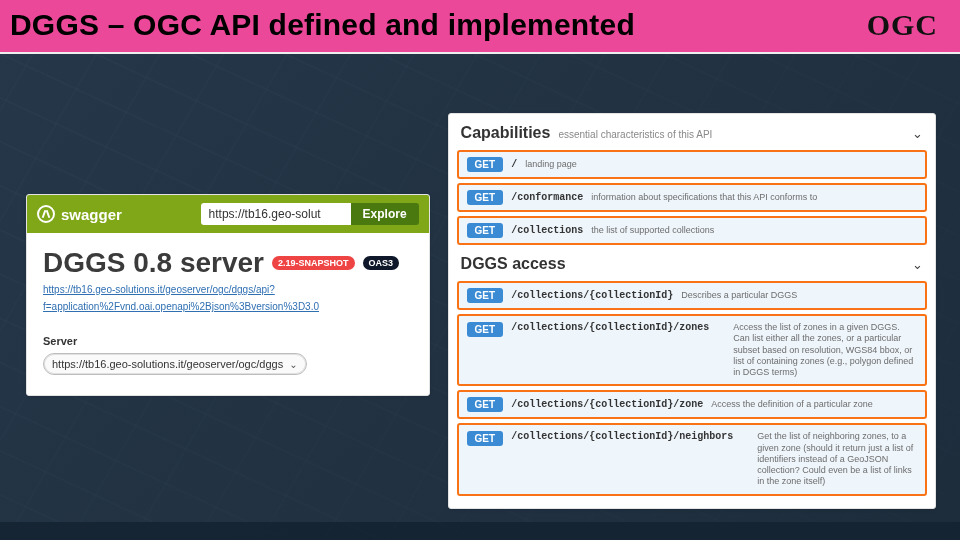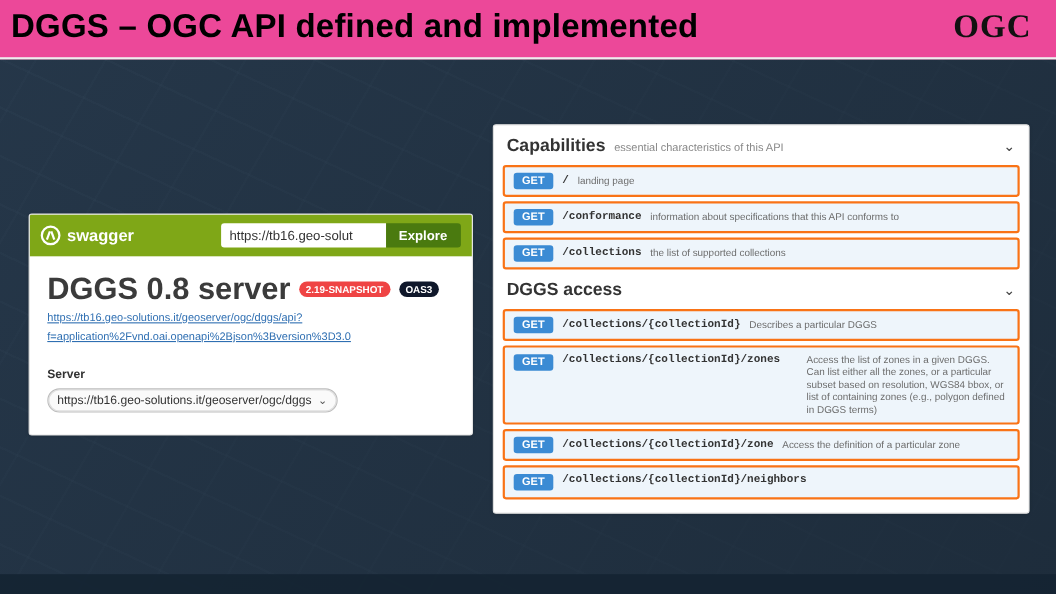--- a/index.html
+++ b/index.html
@@ -189,20 +189,21 @@
       <div class="endpoint">
         <span class="verb">GET</span>
         <span class="path">/collections/{collectionId}/zone</span>
         <span class="ep-desc">Access the definition of a particular zone</span>
       </div>
       <div class="endpoint tall">
         <span class="verb">GET</span>
         <div class="ep-path-cell">
           <div class="ep-row2">
             <span class="path">/collections/{collectionId}/neighbors</span>
+            <span class="ep-desc">Get the list of neighboring zones, to a given zone (should it return just a list of identifiers instead of a GeoJSON collection? Could even be a list of links in the zone itself)</span>
           </div>
         </div>
       </div>
 
     </div>
   </div>
 
 </div>
 
 <div class="footer"></div>

